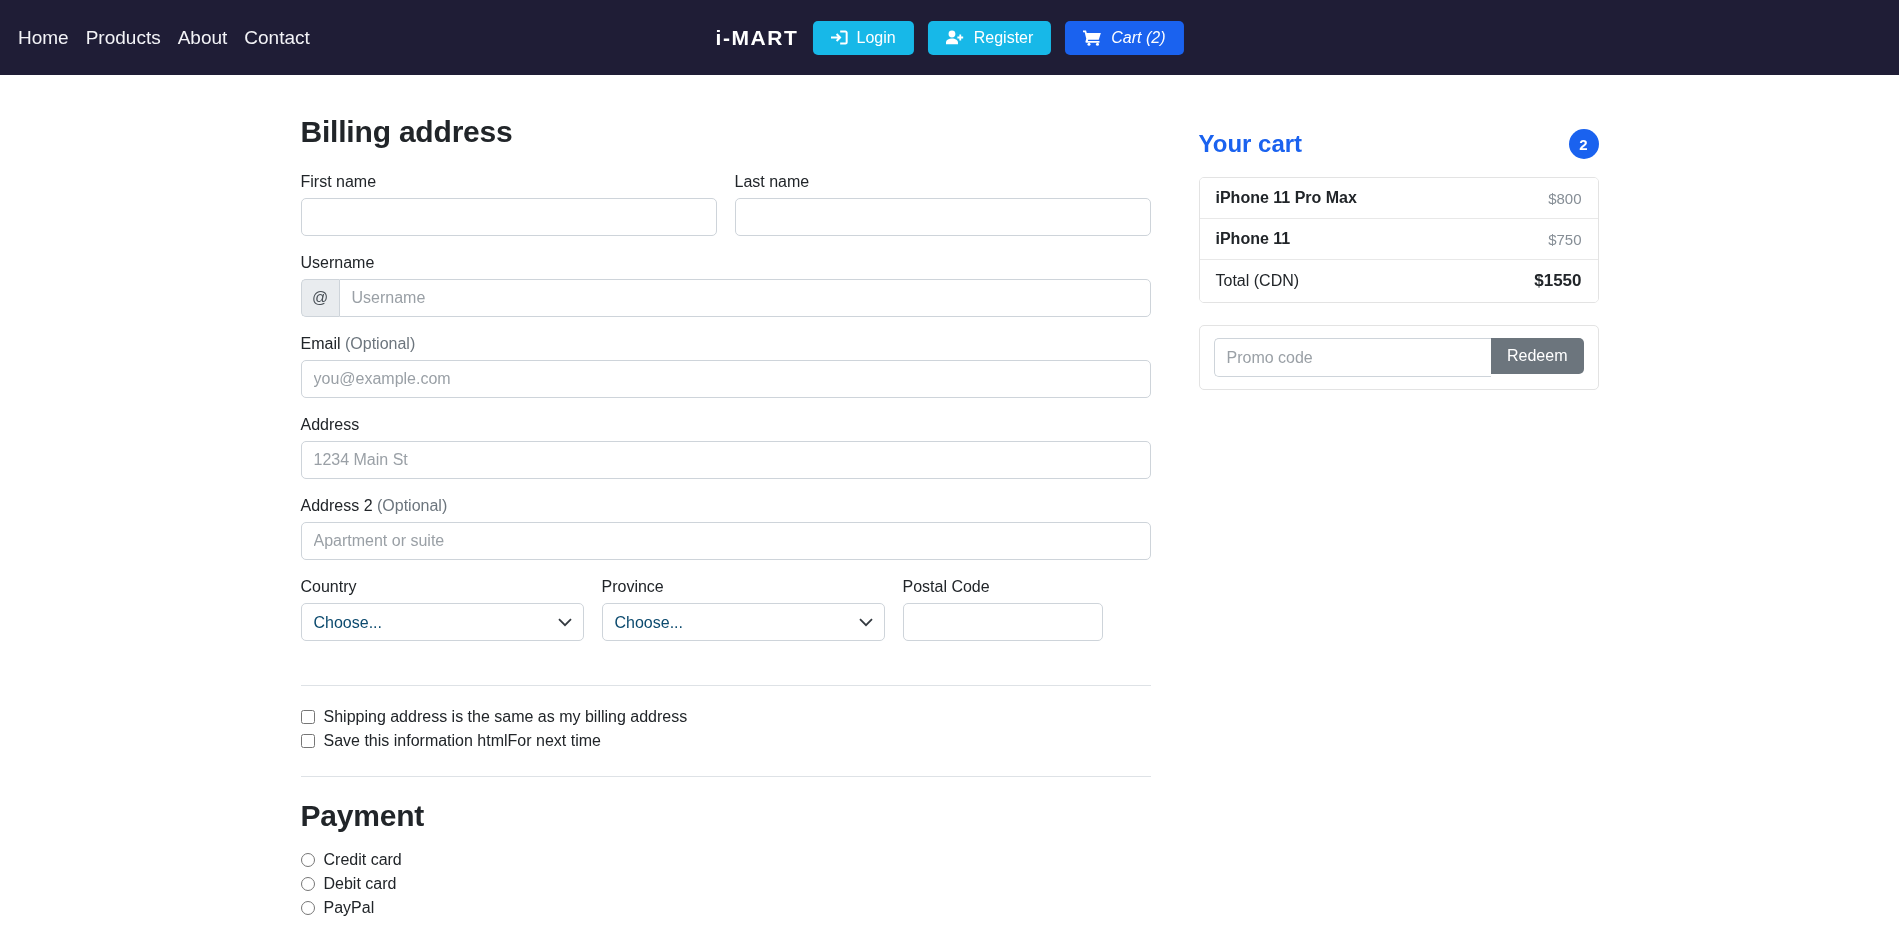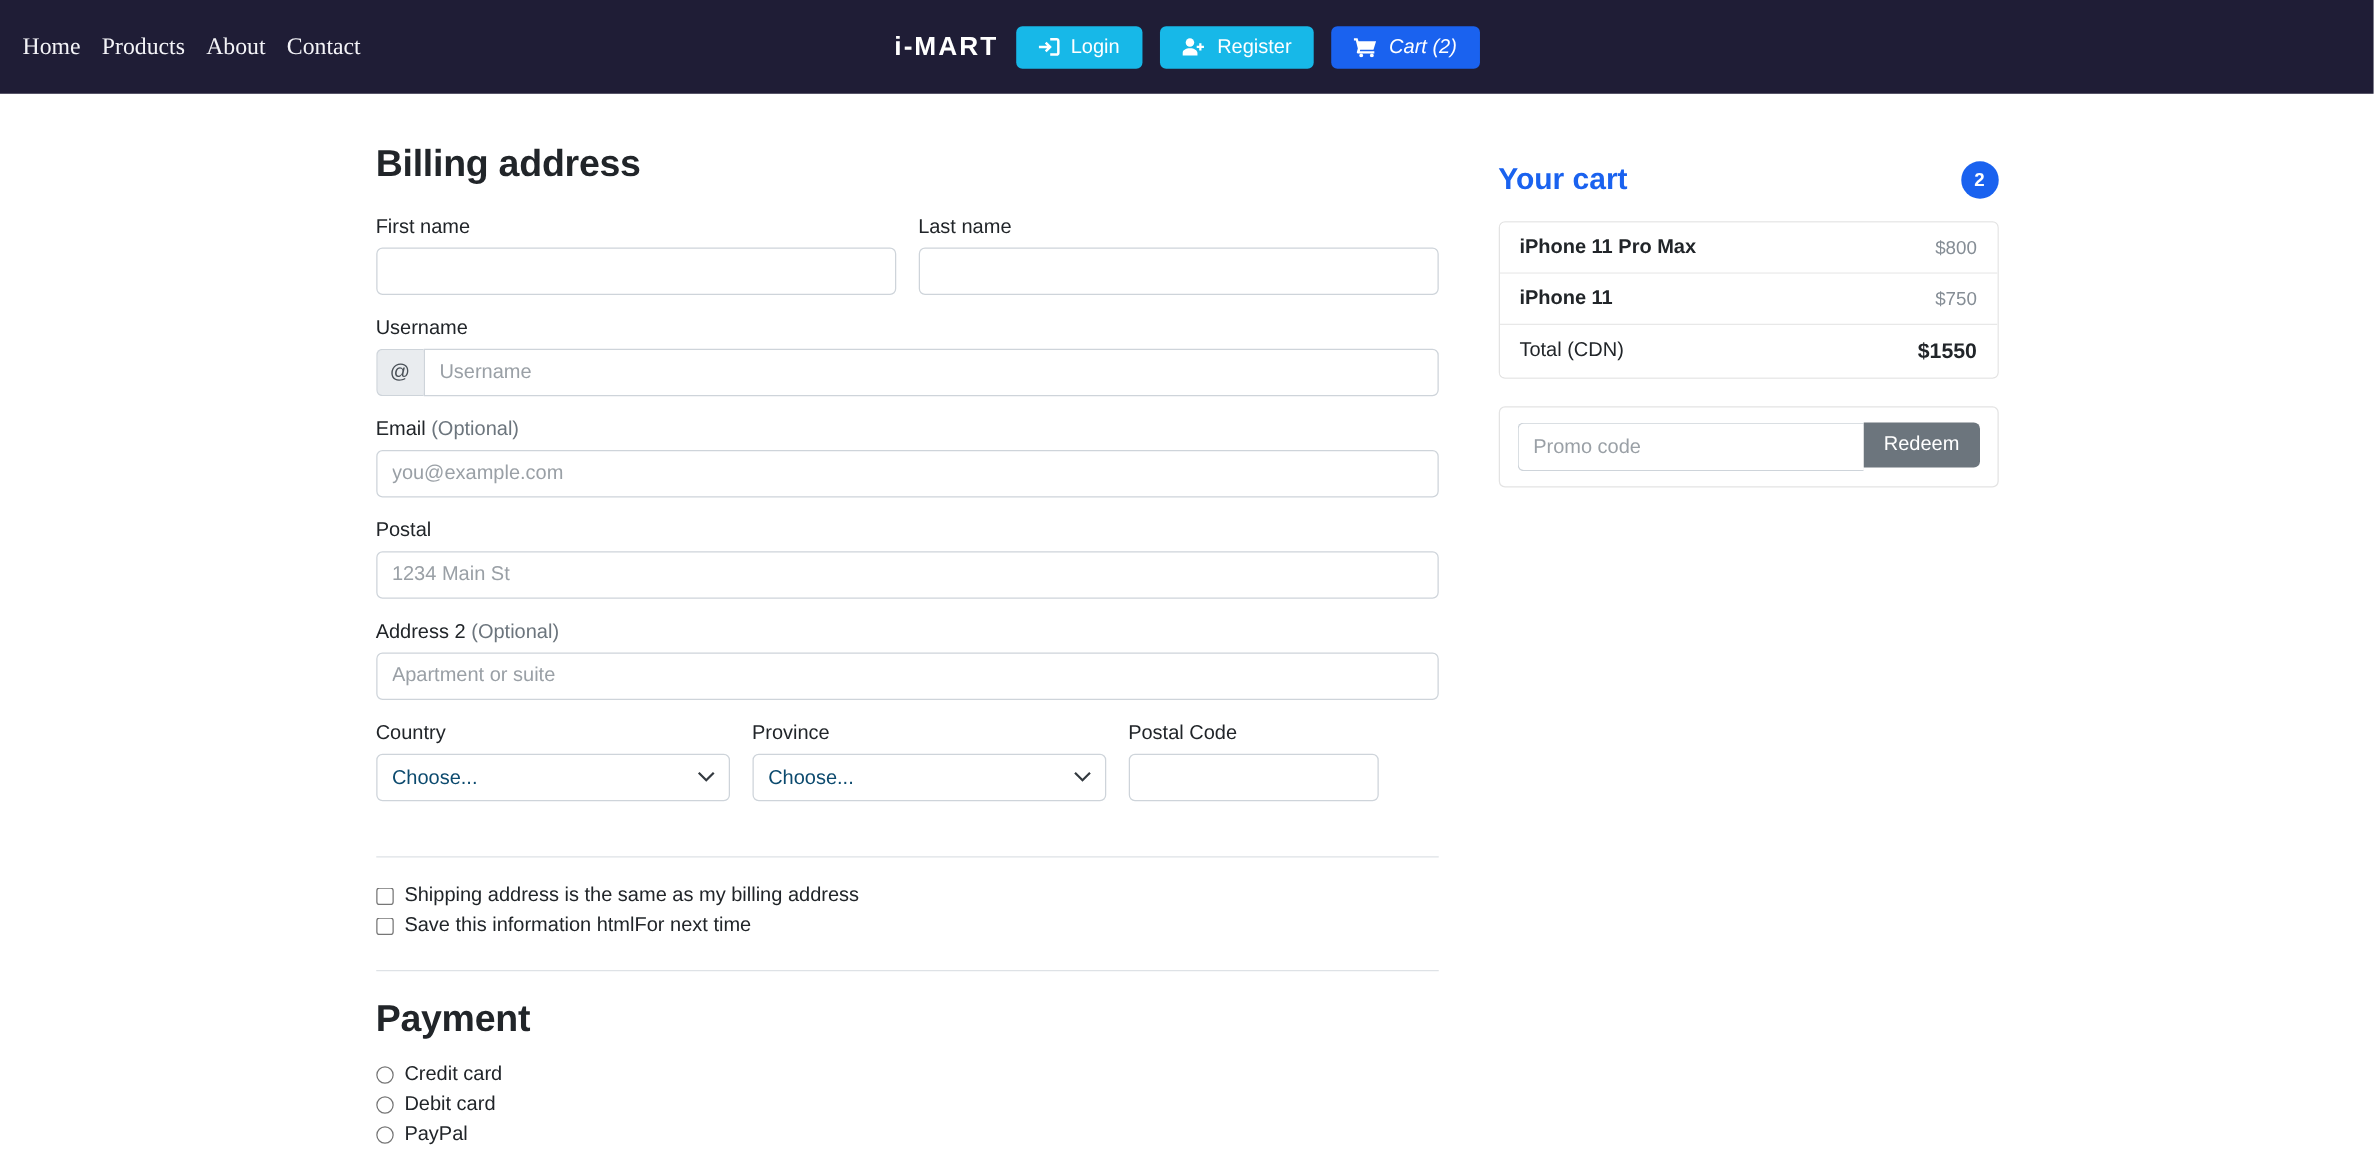--- a/index.html
+++ b/index.html
@@ -14,21 +14,21 @@
 
   
   .navbar {
     height: 75px;
     background: #1f1d36;
     display: flex;
     align-items: center;
     padding: 0 18px;
     position: relative;
   }
-  .nav-links { display: flex; align-items: center; gap: 17px; font-family: Liberation Serif, serif; }
+  .nav-links { display: flex; align-items: center; gap: 17px; }
   .nav-link {
     color: #f3f3f7;
     font-size: 19px;
     text-decoration: none;
     line-height: 1;
     cursor: pointer;
   }
   .brand-area {
     position: absolute;
     left: 50%;
@@ -312,21 +312,21 @@
         <input class="control" type="text" placeholder="Username" style="">
       </div>
     </div>
 
     <div class="fg">
       <label><span>Email</span> <span class="muted">(Optional)</span></label>
       <input class="control" type="email" placeholder="you@example.com" style="">
     </div>
 
     <div class="fg">
-      <label>Postal</label>
+      <label>Address</label>
       <input class="control" type="text" placeholder="1234 Main St" style="">
     </div>
 
     <div class="fg">
       <label><span>Address 2</span> <span class="muted">(Optional)</span></label>
       <input class="control" type="text" placeholder="Apartment or suite" style="">
     </div>
 
     <div class="row">
       <div class="fg" style="width:283px">

